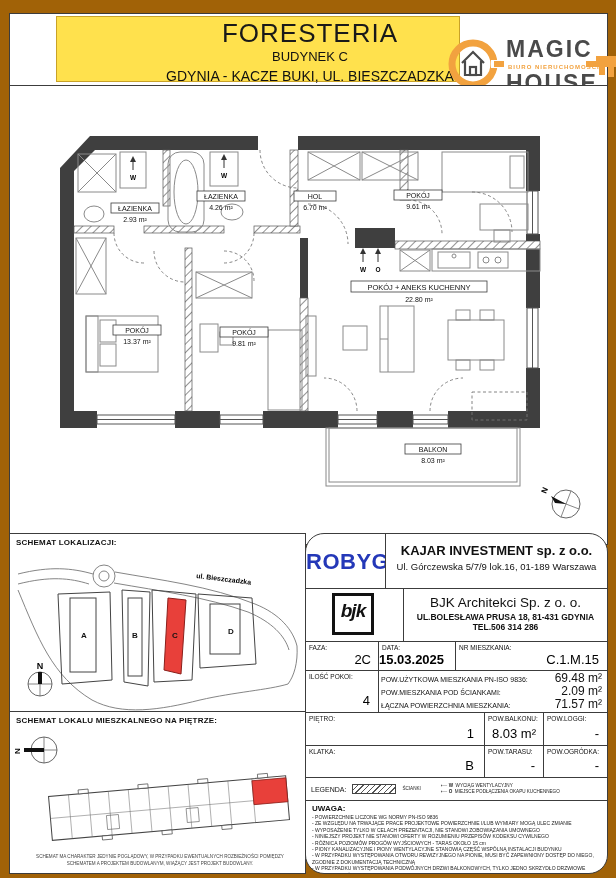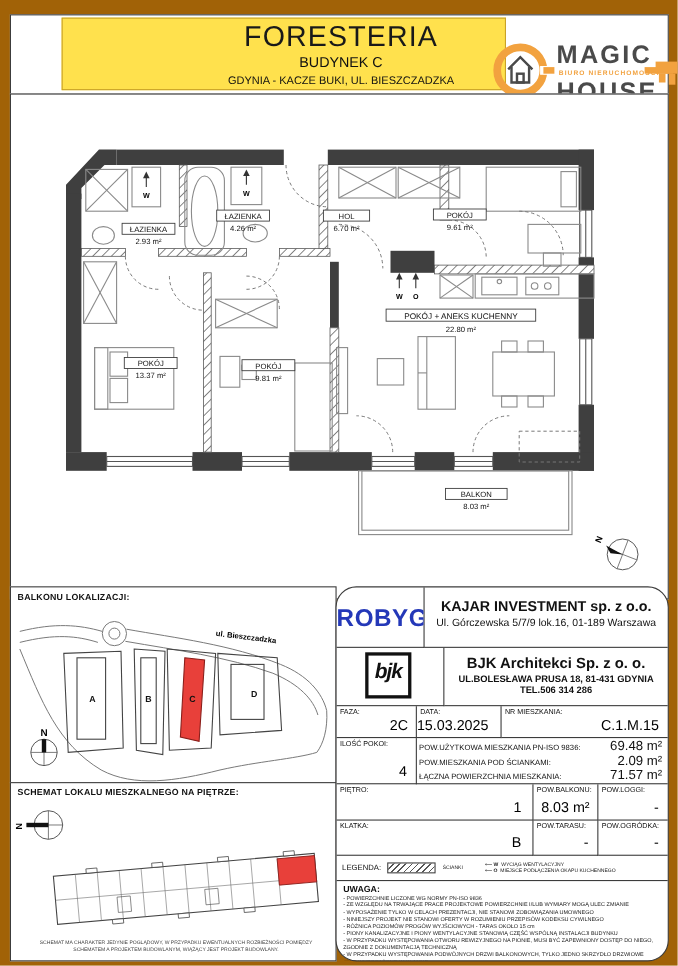--- a/index.html
+++ b/index.html
@@ -5,21 +5,21 @@
   html,body{margin:0;padding:0;background:#fff;}
   #page{position:relative;width:616px;height:878px;background:#a16207;
         font-family:"Liberation Sans",sans-serif;color:#111;overflow:hidden;padding-left:44px;}
   .abs{position:absolute;}
   .box{position:absolute;border:1px solid #3c3c3c;box-sizing:border-box;background:#fff;}
   
   #hl{position:absolute;left:46px;top:2px;width:404px;height:66px;background:#ffe14d;border:1px solid #c9a227;box-sizing:border-box;}
   #htext{position:absolute;left:60px;top:5px;width:480px;text-align:center;line-height:1.15;}
   #htext .l1{font-size:26px;letter-spacing:1px;color:#191919;}
   #htext .l2{font-size:13px;margin-top:1px;}
-  #htext .l3{font-size:10px;margin-top:3px;}
+  #htext .l3{font-size:14px;margin-top:3px;}
   #karta{position:absolute;left:443px;top:24px;font-size:13.5px;color:#101010;white-space:nowrap;z-index:6;}
   
   .tcell{position:absolute;border-right:1px solid #3c3c3c;border-bottom:1px solid #3c3c3c;box-sizing:border-box;overflow:hidden;}
   .noR{border-right:none;} .noB{border-bottom:none;}
   .lbl{position:absolute;left:3px;top:2px;font-size:6.5px;color:#111;white-space:nowrap;}
   .val{position:absolute;font-size:13px;color:#000;}
   .titleSm{position:absolute;left:6px;top:4px;font-size:8px;font-weight:bold;letter-spacing:.2px;}
   .arow{display:flex;align-items:baseline;height:13px;}
   .arow .al{flex:1;font-size:7px;padding-left:2px;white-space:nowrap;}
   .arow .av{width:70px;text-align:right;font-size:12px;padding-right:5px;white-space:nowrap;}
@@ -238,21 +238,21 @@
         <circle cx="556" cy="418" r="14" stroke="#555" fill="none" stroke-width="0.9"></circle>
         <line x1="543" y1="413" x2="569" y2="423" stroke="#555" stroke-width="0.7"></line>
         <line x1="551" y1="431" x2="561" y2="405" stroke="#555" stroke-width="0.7"></line>
         <polygon points="556,418 541,410 545,417" fill="#111"></polygon>
         <text x="536" y="408" font-size="8" font-weight="bold" transform="rotate(-68 536 408)">N</text>
       </g>
     </svg>
   </div>
 
   <div class="box" style="left:9px;top:533px;width:297px;height:179px;">
-    <div class="titleSm">BALKONU LOKALIZACJI:</div>
+    <div class="titleSm">SCHEMAT LOKALIZACJI:</div>
     <svg class="abs" style="left:0;top:14px;" width="295" height="163" viewBox="0 0 295 163">
       <g stroke="#777" stroke-width="0.9" fill="none">
         <path d="M 8,26 C 40,18 62,20 83,26"></path>
         <path d="M 8,36 C 40,28 60,30 79,36"></path>
         <circle cx="94" cy="28" r="11"></circle>
         <circle cx="94" cy="28" r="5"></circle>
         <path d="M 105,24 C 150,32 200,38 245,56 C 270,66 283,82 287,98"></path>
         <path d="M 104,35 C 150,43 196,49 238,64 C 262,74 275,88 279,102"></path>
         <path d="M 287,98 C 288,115 284,128 278,136"></path>
         <path d="M 8,42 C 28,90 42,128 82,152 C 112,168 150,162 190,152 C 225,144 258,142 278,136"></path>
@@ -338,32 +338,32 @@
       <div style="margin-top:9px;font-size:13px;font-weight:bold;">KAJAR INVESTMENT sp. z o.o.</div>
       <div style="margin-top:3px;font-size:9.5px;">Ul. Górczewska 5/7/9 lok.16, 01-189 Warszawa</div>
     </div>
 
     <div class="tcell" style="left:0;top:55px;width:98px;height:53px;font-style:italic;">
       <div class="abs" style="left:26px;top:4px;width:42px;height:42px;border:3px solid #111;box-sizing:border-box;text-align:center;">
         <div style="font-size:19px;font-weight:bold;margin-top:4px;letter-spacing:-1px;">bjk</div>
       </div>
     </div>
     <div class="tcell noR" style="left:98px;top:55px;width:203px;height:53px;text-align:center;">
-      <div style="margin-top:6px;font-size:13.5px;font-weight:bold;">BJK Architekci Sp. z o. o.</div>
+      <div style="margin-top:6px;font-size:13.5px;font-weight:normal;">BJK Architekci Sp. z o. o.</div>
       <div style="margin-top:2px;font-size:8.5px;font-weight:bold;">UL.BOLESŁAWA PRUSA 18, 81-431 GDYNIA</div>
       <div style="font-size:8.5px;font-weight:bold;">TEL.506 314 286</div>
     </div>
 
     <div class="tcell" style="left:0;top:108px;width:73px;height:29px;">
       <div class="lbl">FAZA:</div>
       <div class="val" style="bottom:3px;right:7px;">2C</div>
     </div>
     <div class="tcell" style="left:73px;top:108px;width:77px;height:29px;">
       <div class="lbl">DATA:</div>
-      <div class="val" style="bottom:3px;left:0;right:12px;text-align:right;">15.03.2025</div>
+      <div class="val" style="bottom:3px;left:0;right:12px;text-align:right;font-weight:bold;">15.03.2025</div>
     </div>
     <div class="tcell noR" style="left:150px;top:108px;width:151px;height:29px;">
       <div class="lbl">NR MIESZKANIA:</div>
       <div class="val" style="bottom:3px;right:8px;font-size:13px;">C.1.M.15</div>
     </div>
 
     <div class="tcell" style="left:0;top:137px;width:73px;height:42px;">
       <div class="lbl">ILOŚĆ POKOI:</div>
       <div class="val" style="bottom:4px;right:8px;">4</div>
     </div>

